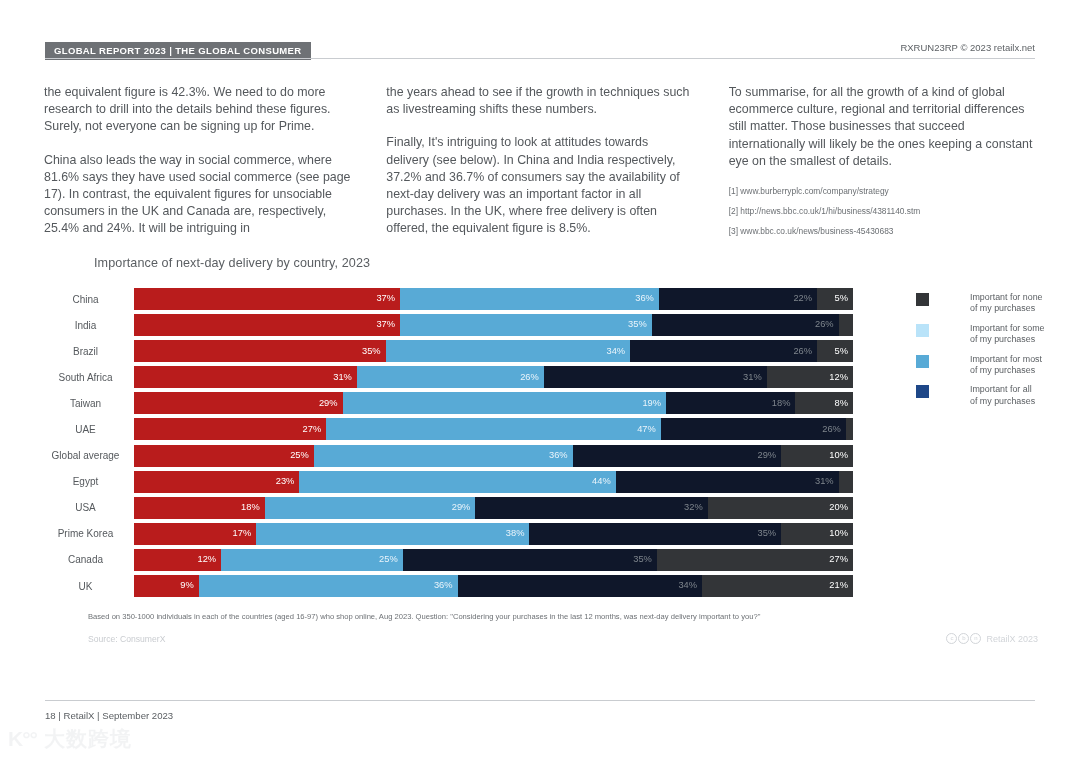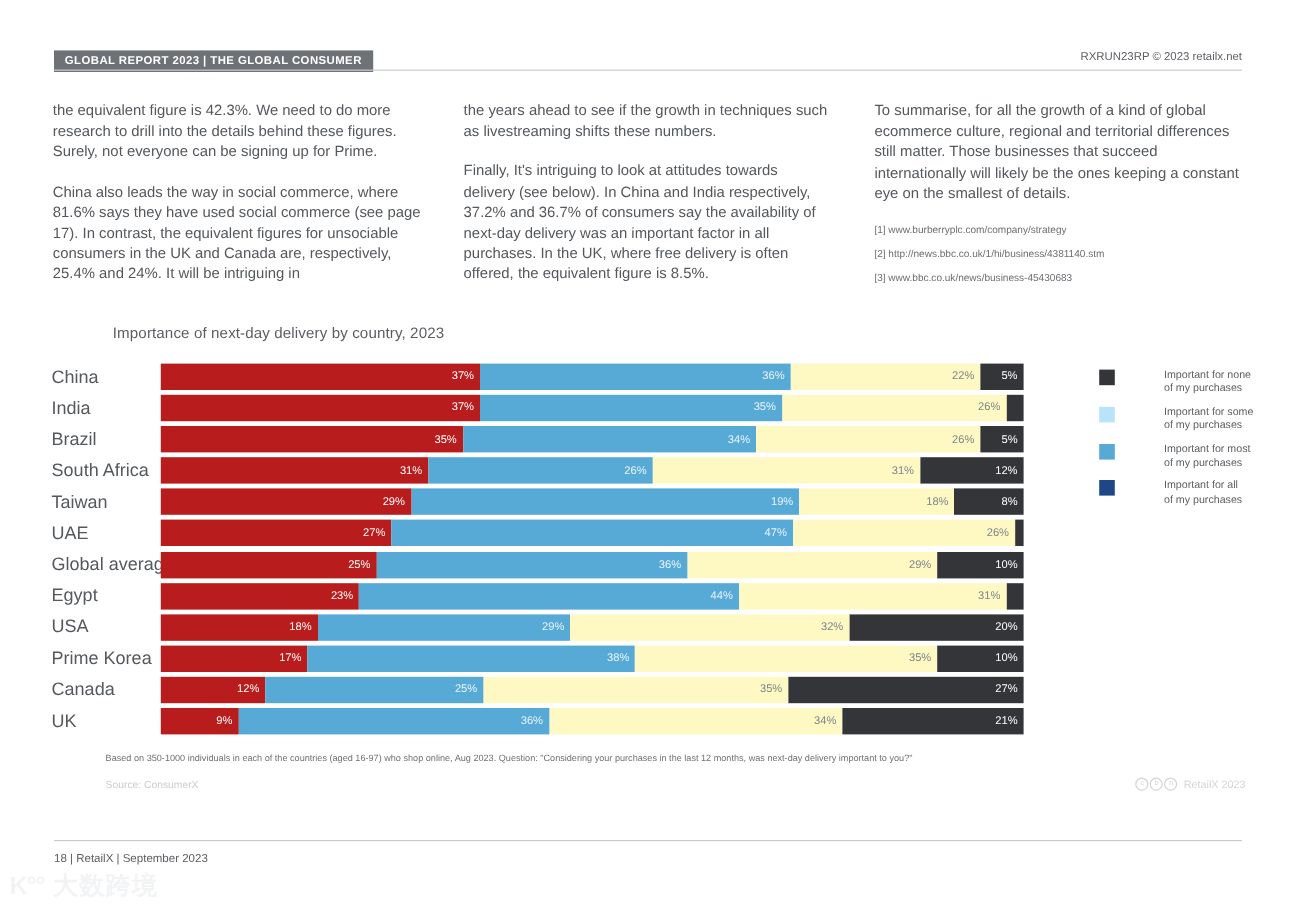--- a/index.html
+++ b/index.html
@@ -54,42 +54,42 @@
   .refs{ margin-top:4px; }
   .refs p{
     font-size:8.4px;
     line-height:11px;
     margin:0 0 9px 0;
     color:#6b6f73;
   }
 
   
   .chart-wrap{
-    position:absolute; left:0; top:263px; width:1080px; height:410px;
+    position:absolute; left:0; top:248px; width:1080px; height:410px;
   }
   .chart-title{
     position:absolute; left:94px; top:8px;
     font-size:12.6px; color:#5a5e62;
     letter-spacing:.1px;
   }
   .plot{
     position:absolute; left:43px; top:40px; width:810px; height:312px;
   }
   .row{
     position:relative;
     height:22px;
     margin-bottom:4.1px;
     display:flex;
     align-items:center;
   }
   .row-label{
     width:85px;
-    text-align:left;
+    text-align:center;
     padding-right:6px;
-    font-size:15px;
+    font-size:10px;
     color:#55595d;
     white-space:nowrap;
     flex:0 0 85px;
   }
   .bar{
     position:relative;
     height:22px;
     flex:1 1 auto;
     display:flex;
     background:transparent;
@@ -106,21 +106,21 @@
   .seg span{
     font-size:9.3px;
     padding-right:5px;
     white-space:nowrap;
     line-height:1;
   }
   .seg.all{ background:#b91c1c; }
   .seg.all span{ color:#ffffff; }
   .seg.most{ background:#58aad6; }
   .seg.most span{ color:#eaf4fb; }
-  .seg.some{ background:#fef9c3; }
+  .seg.some{ background:#0f172a; }
   .seg.some span{ color:#7e858c; }
   .seg.none{ background:#333538; }
   .seg.none span{ color:#ffffff; }
 
   .chart-note{
     position:absolute; left:88px; top:364px;
     font-size:7.6px; color:#6d7175;
     white-space:nowrap;
   }
   .chart-source{

